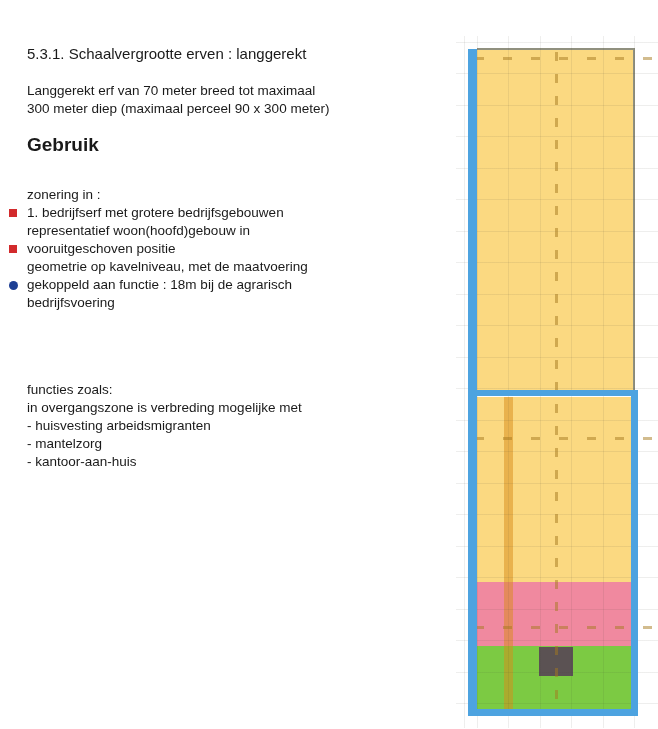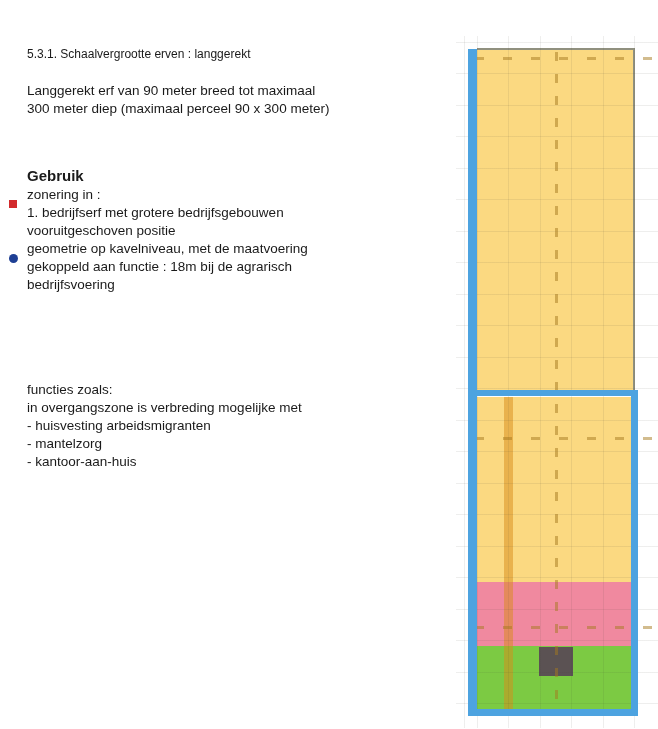--- a/index.html
+++ b/index.html
@@ -5,29 +5,29 @@
   html,body{margin:0;padding:0;}
   body{
     width:658px;height:729px;position:relative;overflow:hidden;
     background:#ffffff;
     font-family:"Liberation Sans", sans-serif;
     color:var(--text,#1a1a1a);
   }
   .abs{position:absolute;}
   
   .page-title{
-    left:27px;top:44px;font-size:12px;line-height:20px;white-space:nowrap;
+    left:27px;top:44px;font-size:15px;line-height:20px;white-space:nowrap;
   }
   .intro{left:27px;top:82px;}
   .tline{font-size:13.5px;line-height:18px;white-space:nowrap;}
   .section-heading{
-    left:27px;top:167px;font-size:15px;line-height:18px;font-weight:bold;white-space:nowrap;
+    left:27px;top:136px;font-size:19px;line-height:18px;font-weight:bold;white-space:nowrap;
   }
   .bullets{left:9px;top:186px;}
-  .brow{display:flex;align-items:center;height:18px;}
+  .brow{display:flex;align-items:flex-end;height:18px;}
   .marker{width:18px;flex:0 0 18px;position:relative;}
   .marker.red-square::before{
     content:"";position:absolute;left:0;top:5px;width:8px;height:8px;
     background:var(--bullet-red,#d22a2c);
   }
   .marker.blue-circle::before{
     content:"";position:absolute;left:0;top:4.5px;width:9px;height:9px;border-radius:50%;
     background:var(--bullet-blue,#1e3f94);
   }
   .btext{font-size:13.5px;line-height:18px;white-space:nowrap;}
@@ -77,40 +77,44 @@
   .edge-right{left:631px;top:390px;width:7px;height:326px;}
   .edge-bottom{left:468px;top:709px;width:170px;height:7px;}
 </style>
 </head>
 <body>
 
 <div class="abs page-title">5.3.1. Schaalvergrootte erven : langgerekt</div>
 
 <div class="abs intro">
 
-<div class="tline">Langgerekt erf van 90 meter breed tot maximaal</div>
+<div class="tline">Langgerekt erf van 70 meter breed tot maximaal</div>
     <div class="tline">300 meter diep (maximaal perceel 90 x 300 meter)</div>
   </div>
 
 <div class="abs section-heading">Gebruik</div>
 
 <div class="abs bullets">
 
     <div class="brow">
       <span class="marker red-square"></span>
       <span class="btext">zonering in :</span>
     </div>
 
 
 
     <div class="brow">
       <span class="marker none"></span>
       <span class="btext">1. bedrijfserf met grotere bedrijfsgebouwen</span>
     </div>
 
+    <div class="brow">
+      <span class="marker red-square"></span>
+      <span class="btext">representatief woon(hoofd)gebouw in</span>
+    </div>
 
     <div class="brow">
       <span class="marker none"></span>
       <span class="btext">vooruitgeschoven positie</span>
     </div>
 
     <div class="brow">
       <span class="marker blue-circle"></span>
       <span class="btext">geometrie op kavelniveau, met de maatvoering</span>
     </div>

